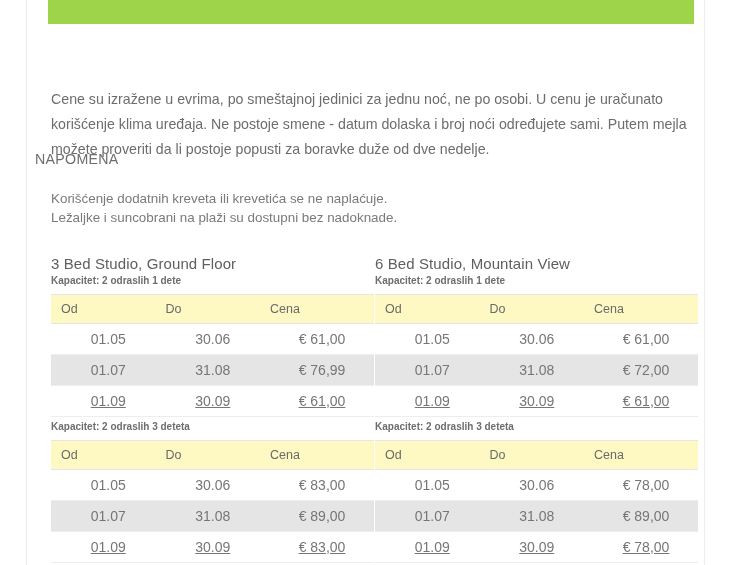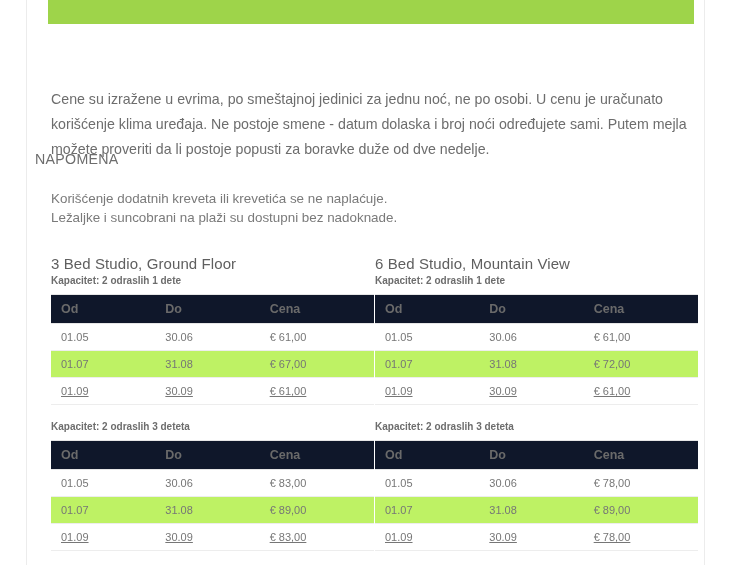--- a/index.html
+++ b/index.html
@@ -103,36 +103,37 @@
     font-weight: bold;
     margin: 0 0 8px 0;
   }
   table.rates {
     border-collapse: collapse;
     width: 323px;
     font-size: 12.7px;
   }
   table.rates th {
     text-align: left;
-    font-weight: bold;
+    font-weight: normal;
     color: #6a6a6a;
-    background: #0f172a;
+    background: #fef9c3;
     padding: 7px 0 7px 10px;
     border-top: 1px solid #e6e6e6;
     border-bottom: 1px solid #e6e6e6;
     font-size: 12.5px;
   }
   table.rates td {
     padding: 7px 0 7px 10px;
     color: #767676;
     border-bottom: 1px solid #ededed;
-    font-size: 11px;
+    font-size: 14px;
+    text-align: center;
   }
   table.rates tr.alt td {
-    background: #bef264;
+    background: #e5e5e5;
   }
   table.rates tr:last-child td {
     border-bottom: 1px solid #ededed;
     text-decoration: underline;
   }
   .col-od { width: 104px; }
   .col-do { width: 104px; }
   .col-cena { width: 115px; }
 
   #block-0 { left: 24px; top: 255px; }
@@ -184,21 +185,21 @@
         </thead>
         <tbody>
           <tr>
             <td>01.05</td>
             <td>30.06</td>
             <td>€ 61,00</td>
           </tr>
           <tr class="alt">
             <td>01.07</td>
             <td>31.08</td>
-            <td>€ 67,00</td>
+            <td>€ 76,99</td>
           </tr>
           <tr>
             <td>01.09</td>
             <td>30.09</td>
             <td>€ 61,00</td>
           </tr>
         </tbody>
       </table>
     </div>
 

